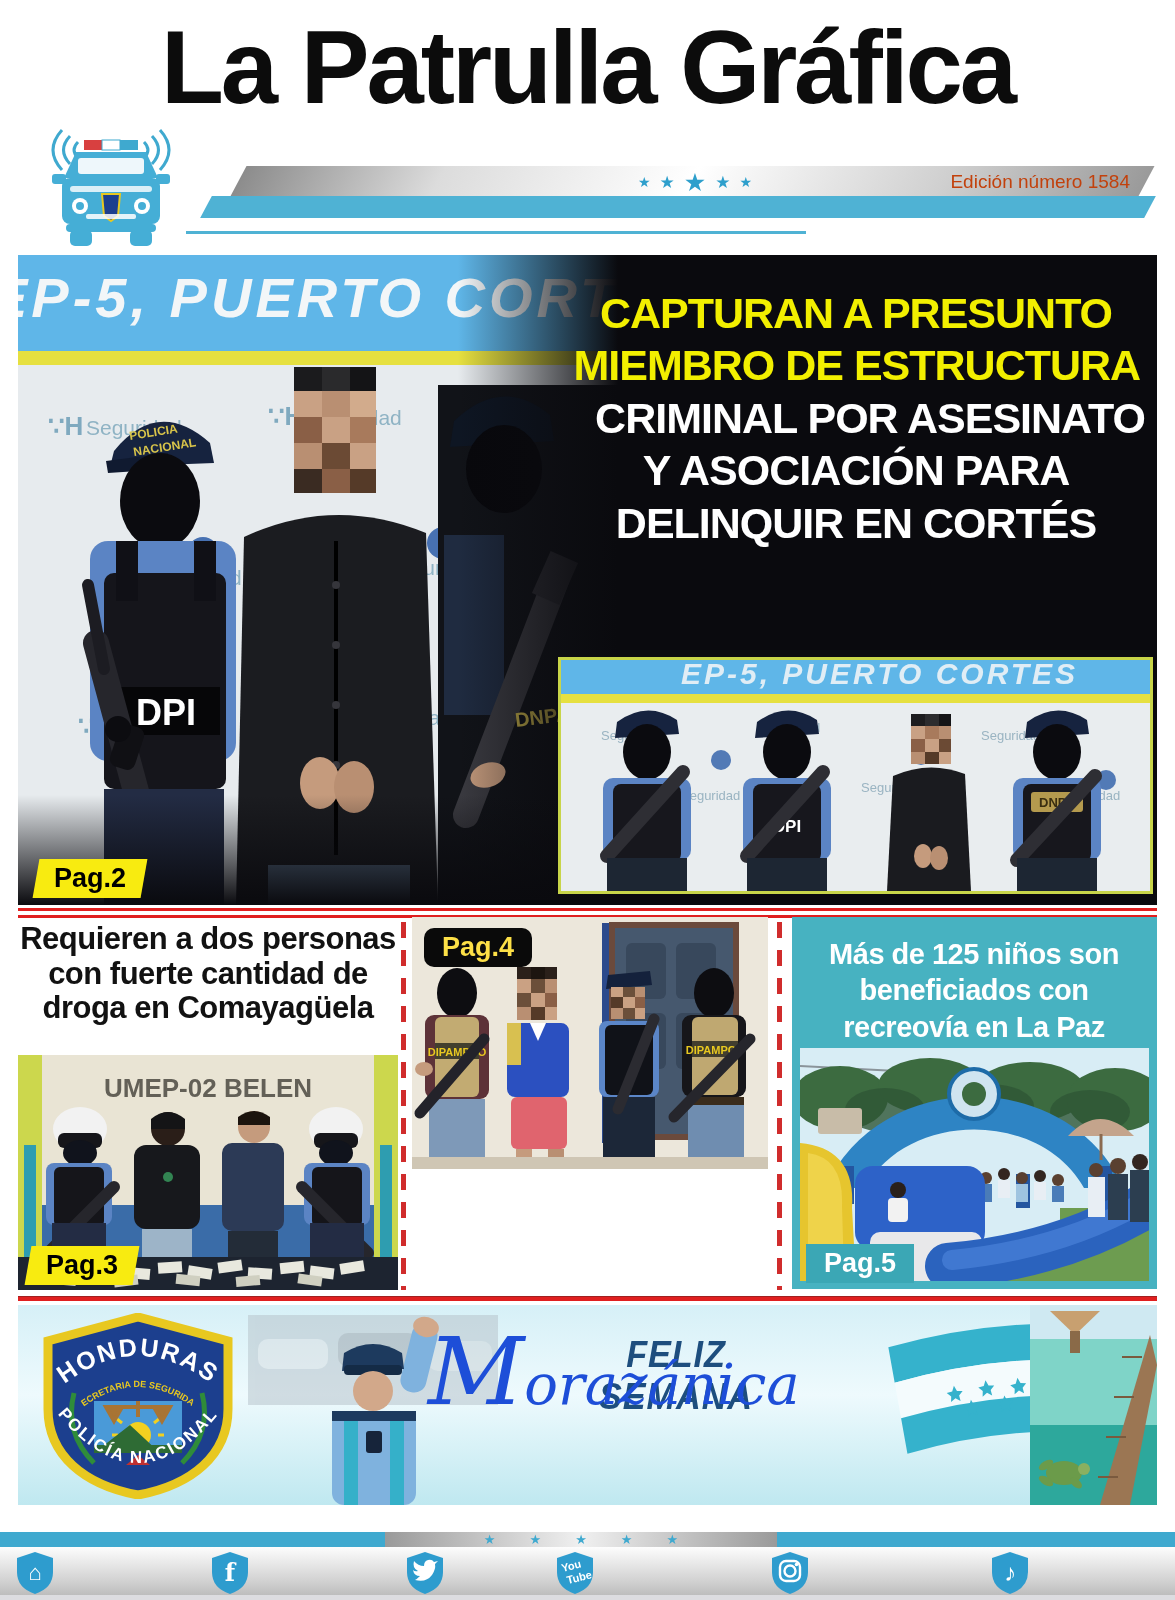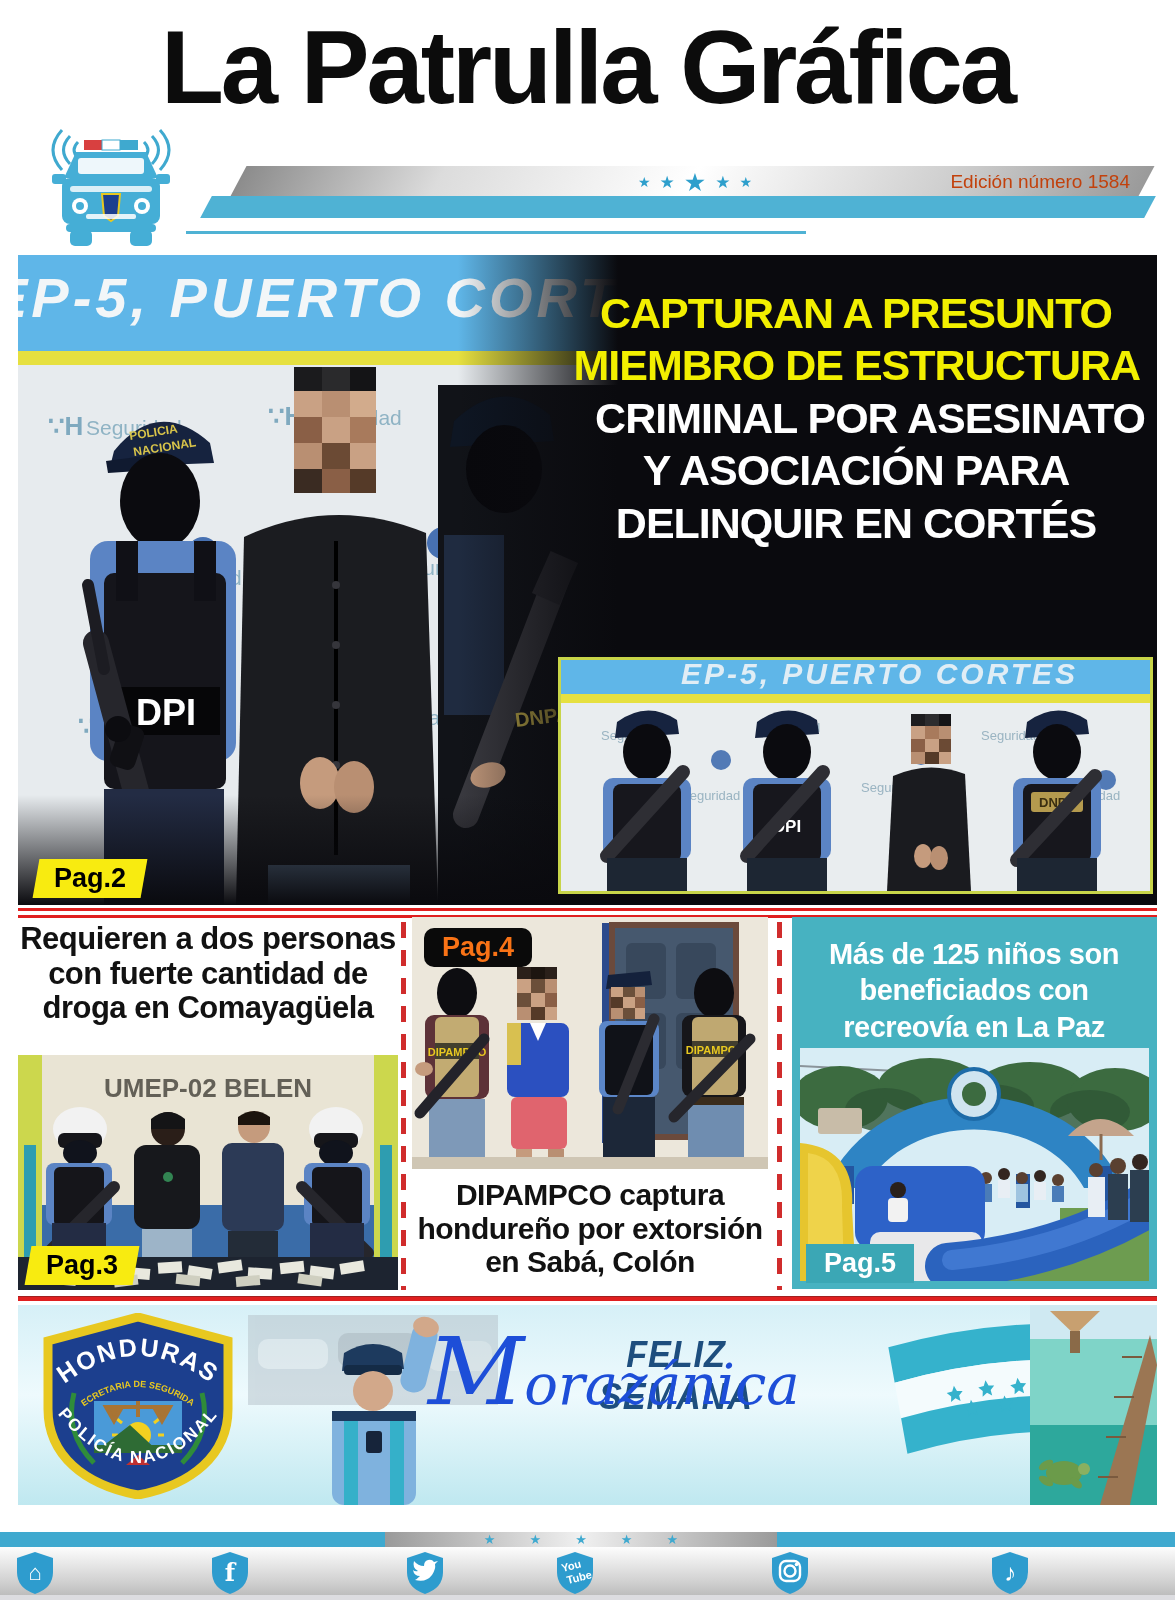--- a/index.html
+++ b/index.html
@@ -26,21 +26,21 @@
   
   .main-block{left:18px;top:255px;width:1139px;height:650px;background:#0A0A0E;}
   .main-headline{left:538px;top:32px;width:600px;text-align:center;
     font-weight:bold;font-size:43px;line-height:1.22;letter-spacing:-1px;}
   .hl-y{color:#F2EF00;} .hl-w{color:#ffffff;margin-left:28px;}
   .inset{left:540px;top:402px;width:589px;height:231px;border:3px solid #C8D549;background:#d4dde2;}
 
   .pag{font-weight:bold;font-size:27px;line-height:1;padding:6px 18px;display:inline-block;}
   .pag-yellow{background:#F8EB10;color:#000;transform:skewX(-10deg);}
   .pag-yellow>span{display:inline-block;transform:skewX(10deg);}
-  .pag-black{background:#0a0a0a;color:#f97316;border-radius:10px;}
+  .pag-black{background:#0a0a0a;color:#fde047;border-radius:10px;}
   .pag-teal{background:#3BA7B5;color:#fff;}
 
   
   .red-double{left:18px;top:908px;width:1139px;height:10px;background:#fff;
     border-top:3px solid #E01F1F;border-bottom:3px solid #E01F1F;box-sizing:border-box;}
   .vdash{top:922px;width:5px;height:368px;
     background:repeating-linear-gradient(180deg,#D02C2C 0 16px,transparent 16px 28px);}
   .red-single{left:18px;top:1296px;width:1139px;height:5px;
     border-top:1px solid #a02020;background:#E01F1F;box-sizing:border-box;}
 
@@ -453,21 +453,20 @@
       <text x="303" y="137" font-size="11" font-weight="bold" fill="#E8C820" text-anchor="middle">DIPAMPCO</text>
       <rect x="276" y="180" width="56" height="72" fill="#6F8DB0"></rect>
       <rect x="276" y="180" width="56" height="8" fill="#3A2C1C"></rect>
       <line x1="262" y1="200" x2="338" y2="122" stroke="#26262C" stroke-width="11" stroke-linecap="round"></line>
     </g>
     <rect x="0" y="240" width="356" height="12" fill="#CFC6B4"></rect>
   </svg>
   <div class="abs pag pag-black" style="left:424px;top:928px;">
     <span>Pag.4</span>
   </div>
-  <div class="abs story-headline h-col2">DIPAMPCO captura hondureño por extorsión en Sabá, Colón</div>
 
   <div class="abs teal-box"></div>
   <div class="abs h-col3">Más de 125 niños son beneficiados con recreovía en La Paz</div>
   <svg class="abs" style="left:800px;top:1048px;" width="349" height="233" viewBox="0 0 349 233">
     <rect width="349" height="233" fill="#D8EDF5"></rect>
     <line x1="0" y1="18" x2="349" y2="36" stroke="#8a949a" stroke-width="2"></line>
     <g fill="#3C6B40">
       <ellipse cx="40" cy="50" rx="48" ry="32"></ellipse>
         <ellipse cx="130" cy="38" rx="52" ry="28"></ellipse>
       <ellipse cx="230" cy="44" rx="56" ry="30"></ellipse>

